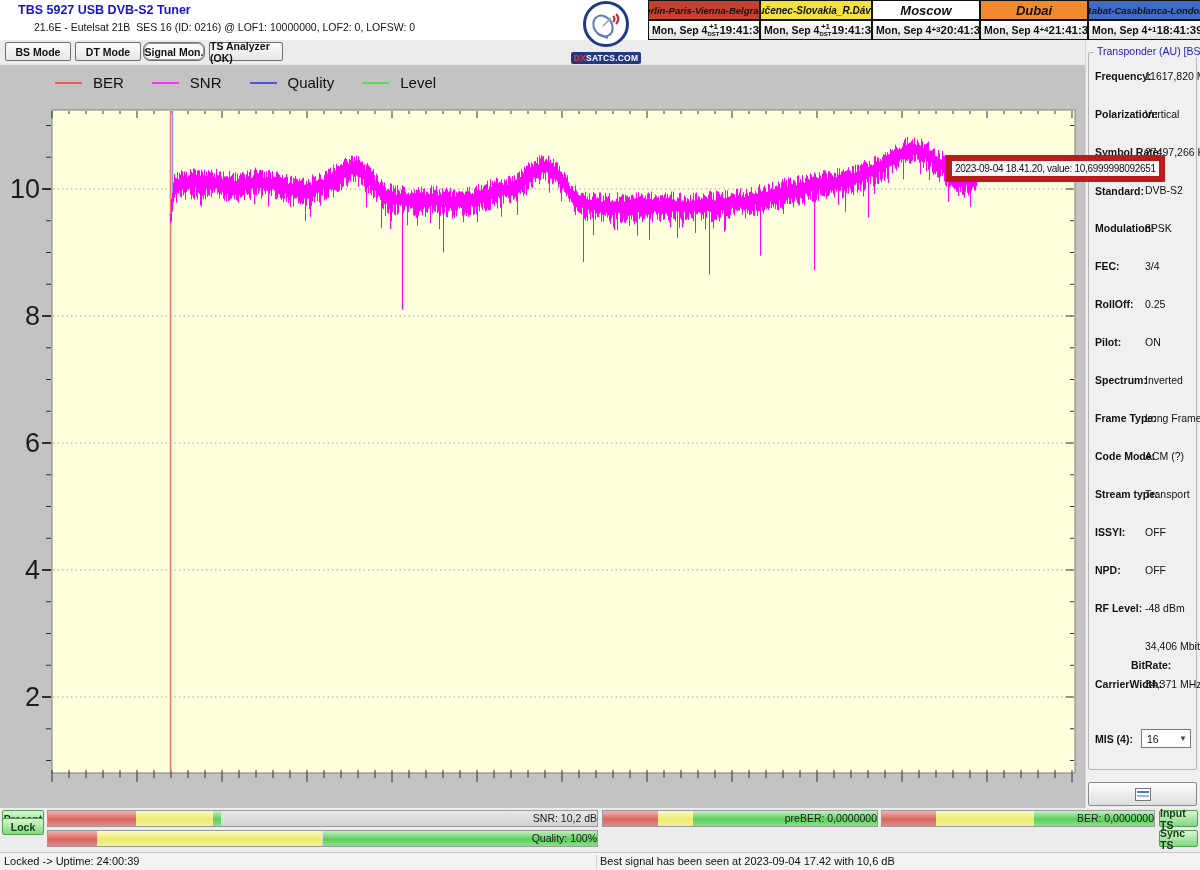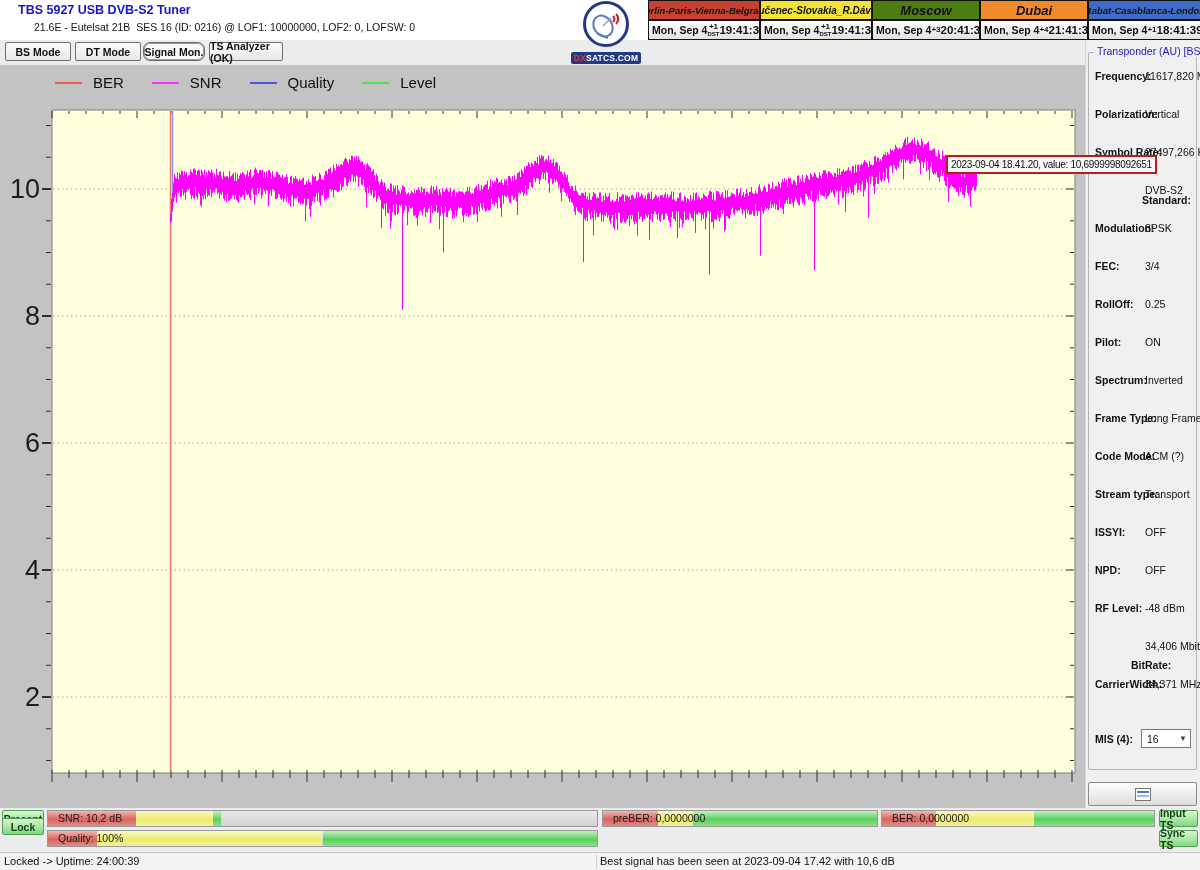--- a/index.html
+++ b/index.html
@@ -37,21 +37,21 @@
        display:flex;align-items:center;justify-content:center;cursor:default;}
   .tab.active{background:#f8f8f8;box-shadow:inset 0 0 0 1px #9a9a9a;}
 
   
   .chartregion{position:absolute;left:0;top:65px;width:1085px;height:745px;background:#c3c3c3;}
   .legend{position:absolute;left:55px;top:9px;display:flex;gap:28px;align-items:center;}
   .legend-item{display:flex;align-items:center;gap:11px;font-size:15px;color:#101010;}
   .legend-line{width:27px;height:0;border-top:2px solid #000;}
   #chart-svg{position:absolute;left:0;top:28px;}
 
-  .tooltip{position:absolute;left:946px;top:155px;height:15px;background:#f7f7f7;border:2px solid #b91c1c;
+  .tooltip{position:absolute;left:946px;top:155px;height:15px;background:#f7f7f7;border:6px solid #b91c1c;
            font-size:10px;line-height:15px;padding:0 3px;white-space:nowrap;z-index:9;color:#111;letter-spacing:-0.3px;}
 
   
   .rightpanel{position:absolute;left:1085px;top:40px;width:115px;height:770px;background:#f0f0f0;border-left:1px solid #d5d5d5;box-sizing:border-box;}
   .groupbox{position:absolute;left:2px;top:12px;width:109px;height:718px;border:1px solid #b5b5b5;border-radius:2px;box-sizing:border-box;}
   .groupbox-title{position:absolute;top:-8px;left:5px;background:#f0f0f0;padding:0 3px;color:#1a1acc;font-size:10.5px;white-space:nowrap;}
   .field-label{position:absolute;left:6px;font-size:10.5px;font-weight:bold;white-space:nowrap;}
   .field-value{position:absolute;left:56px;font-size:10.5px;white-space:nowrap;}
   .mis-label{position:absolute;left:6px;font-size:10.5px;font-weight:bold;}
   .mis-select{position:absolute;right:5px;width:50px;height:19px;box-sizing:border-box;border:1px solid #7a7a7a;
@@ -68,21 +68,21 @@
   .barsarea{position:absolute;left:0;top:808px;width:1200px;height:44px;background:#ececec;}
   .greenbtn{position:absolute;height:17px;box-sizing:border-box;border:1px solid #56a056;border-radius:2px;
             background:linear-gradient(#d9f6d2,#7fd97f);font-size:10.5px;font-weight:bold;color:#143c14;
             display:flex;align-items:center;justify-content:center;}
   .bar{position:absolute;height:17px;box-sizing:border-box;border:1px solid #9a9a9a;
        background:linear-gradient(#e8e8e8,#d2d2d2);overflow:hidden;}
   .zone{position:absolute;top:0;bottom:0;}
   .zone-red{background:linear-gradient(#f2b5b0,#d96560 55%,#e08b86);}
   .zone-yellow{background:linear-gradient(#fbfac2,#ecec72 55%,#f2f09a);}
   .zone-green{background:linear-gradient(#c2f2c0,#5ccf5c 55%,#8ae08a);}
-  .bar-label{position:absolute;left:10px;width:100%;text-align:left;font-size:10.5px;line-height:15px;color:#1a1a1a;z-index:2;}
+  .bar-label{position:absolute;left:0;width:100%;text-align:right;font-size:10.5px;line-height:15px;color:#1a1a1a;z-index:2;}
 
   
   .statusbar{position:absolute;left:0;top:852px;width:1200px;height:18px;background:#f3f3f3;
              border-top:1px solid #c8c8c8;font-size:11px;color:#101010;}
   .status-left{position:absolute;left:4px;top:2px;white-space:pre;}
   .status-center{position:absolute;left:600px;top:2px;white-space:pre;}
   .status-sep{position:absolute;left:596px;top:2px;bottom:2px;width:1px;background:#d0d0d0;}
 </style>
 </head>
 <body>
@@ -121,21 +121,21 @@
     <div class="clock-time">
       <span class="ct-date">Mon, Sep 4</span>
       <span class="ct-off">
               <span class="o">+1</span>
               <span class="d">DST</span>
             </span>
       <span class="ct-time">19:41:39</span>
     </div>
         </div>
         <div class="clock" style="width: 106px;">
-          <div class="clock-name" style="background:#4d7c0f;font-size:13px">Moscow</div>
+          <div class="clock-name" style="background:#ffffff;font-size:13px">Moscow</div>
     <div class="clock-time">
       <span class="ct-date">Mon, Sep 4</span>
       <span class="ct-off">
               <span class="o">+3</span>
               <span class="d"></span>
             </span>
       <span class="ct-time">20:41:39</span>
     </div>
         </div>
         <div class="clock" style="width: 106px;">
@@ -376,21 +376,21 @@
   <div class="rightpanel">
     <div class="groupbox">
       <div class="groupbox-title">Transponder (AU) [BS]</div>
       <div id="fields">
           <div class="field-label" style="top: 17px;">Frequency:</div>
           <div class="field-value" style="top: 17px;">11617,820 MHz</div>
           <div class="field-label" style="top: 55px;">Polarization:</div>
           <div class="field-value" style="top: 55px;">Vertical</div>
           <div class="field-label" style="top: 93px;">Symbol Rate:</div>
           <div class="field-value" style="top: 93px;">27497,266 KS/s</div>
-          <div class="field-label" style="top: 141px; margin-left: 47px;">Standard:</div>
+          <div class="field-label" style="top: 132px;">Standard:</div>
           <div class="field-value" style="top: 131px;">DVB-S2</div>
           <div class="field-label" style="top: 169px;">Modulation:</div>
           <div class="field-value" style="top: 169px;">8PSK</div>
           <div class="field-label" style="top: 207px;">FEC:</div>
           <div class="field-value" style="top: 207px;">3/4</div>
           <div class="field-label" style="top: 245px;">RollOff:</div>
           <div class="field-value" style="top: 245px;">0.25</div>
           <div class="field-label" style="top: 283px;">Pilot:</div>
           <div class="field-value" style="top: 283px;">ON</div>
           <div class="field-label" style="top: 321px;">Spectrum:</div>

